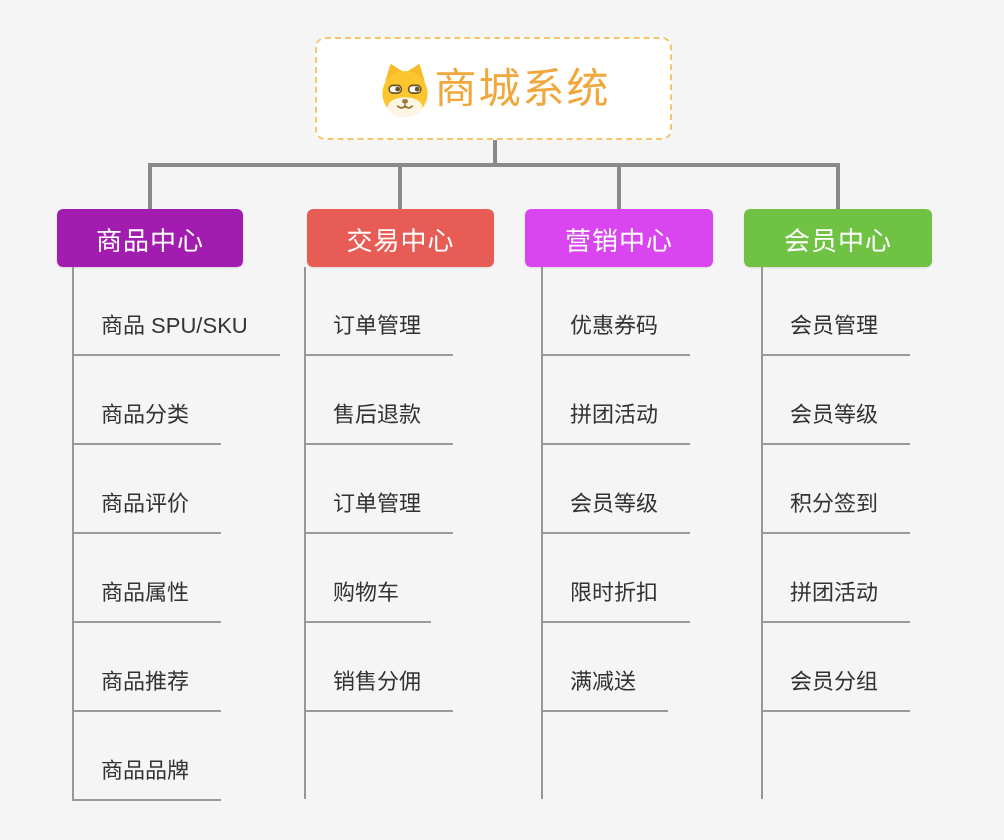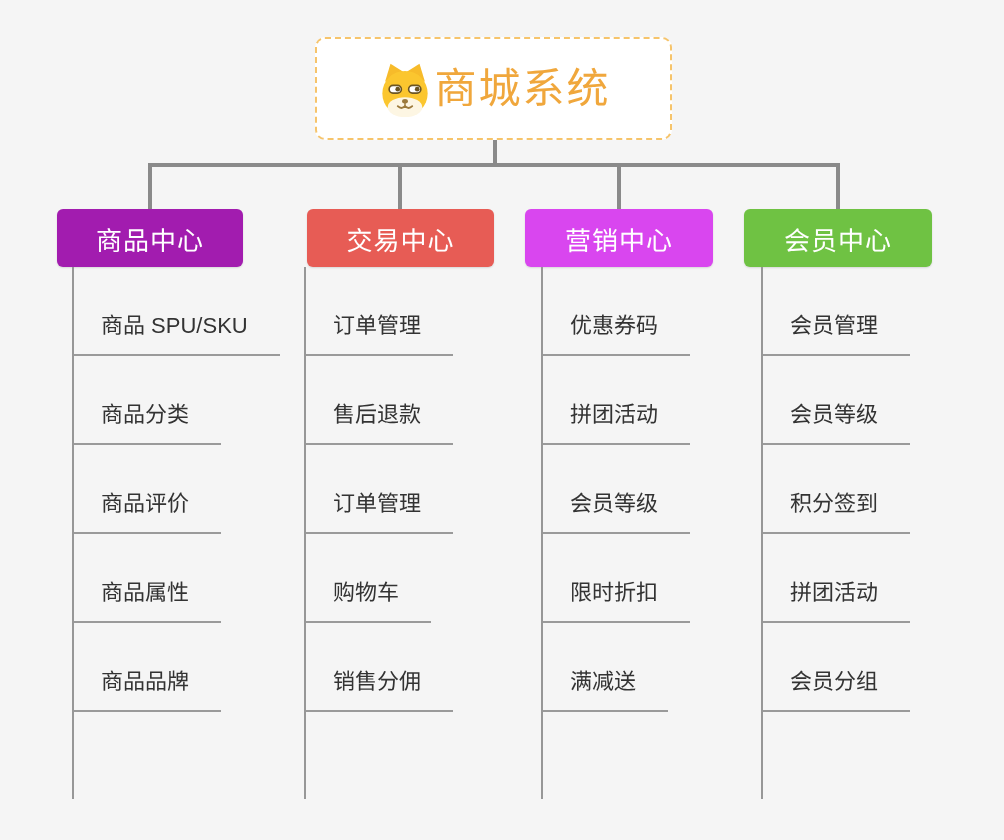--- a/index.html
+++ b/index.html
@@ -112,20 +112,23 @@
     <div class="leaf-cell">
         <span class="leaf-label">商品分类</span>
       </div>
     <div class="leaf-cell">
         <span class="leaf-label">商品评价</span>
       </div>
     <div class="leaf-cell">
         <span class="leaf-label">商品属性</span>
       </div>
     <div class="leaf-cell">
+        <span class="leaf-label">商品推荐</span>
+      </div>
+    <div class="leaf-cell">
         <span class="leaf-label">商品品牌</span>
       </div>
   </div>
 
   <div class="branch b2">
     <div class="trunk"></div>
     <div class="leaf-cell">
         <span class="leaf-label">订单管理</span>
       </div>
     <div class="leaf-cell">

